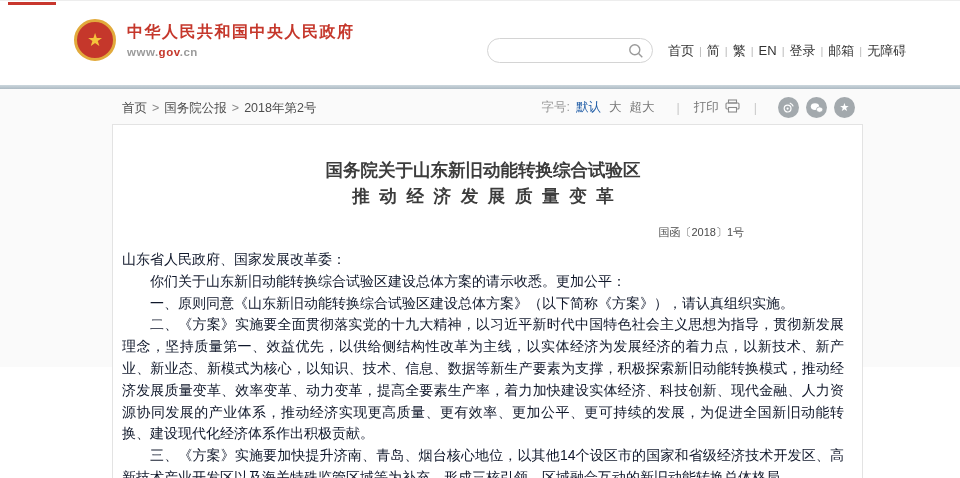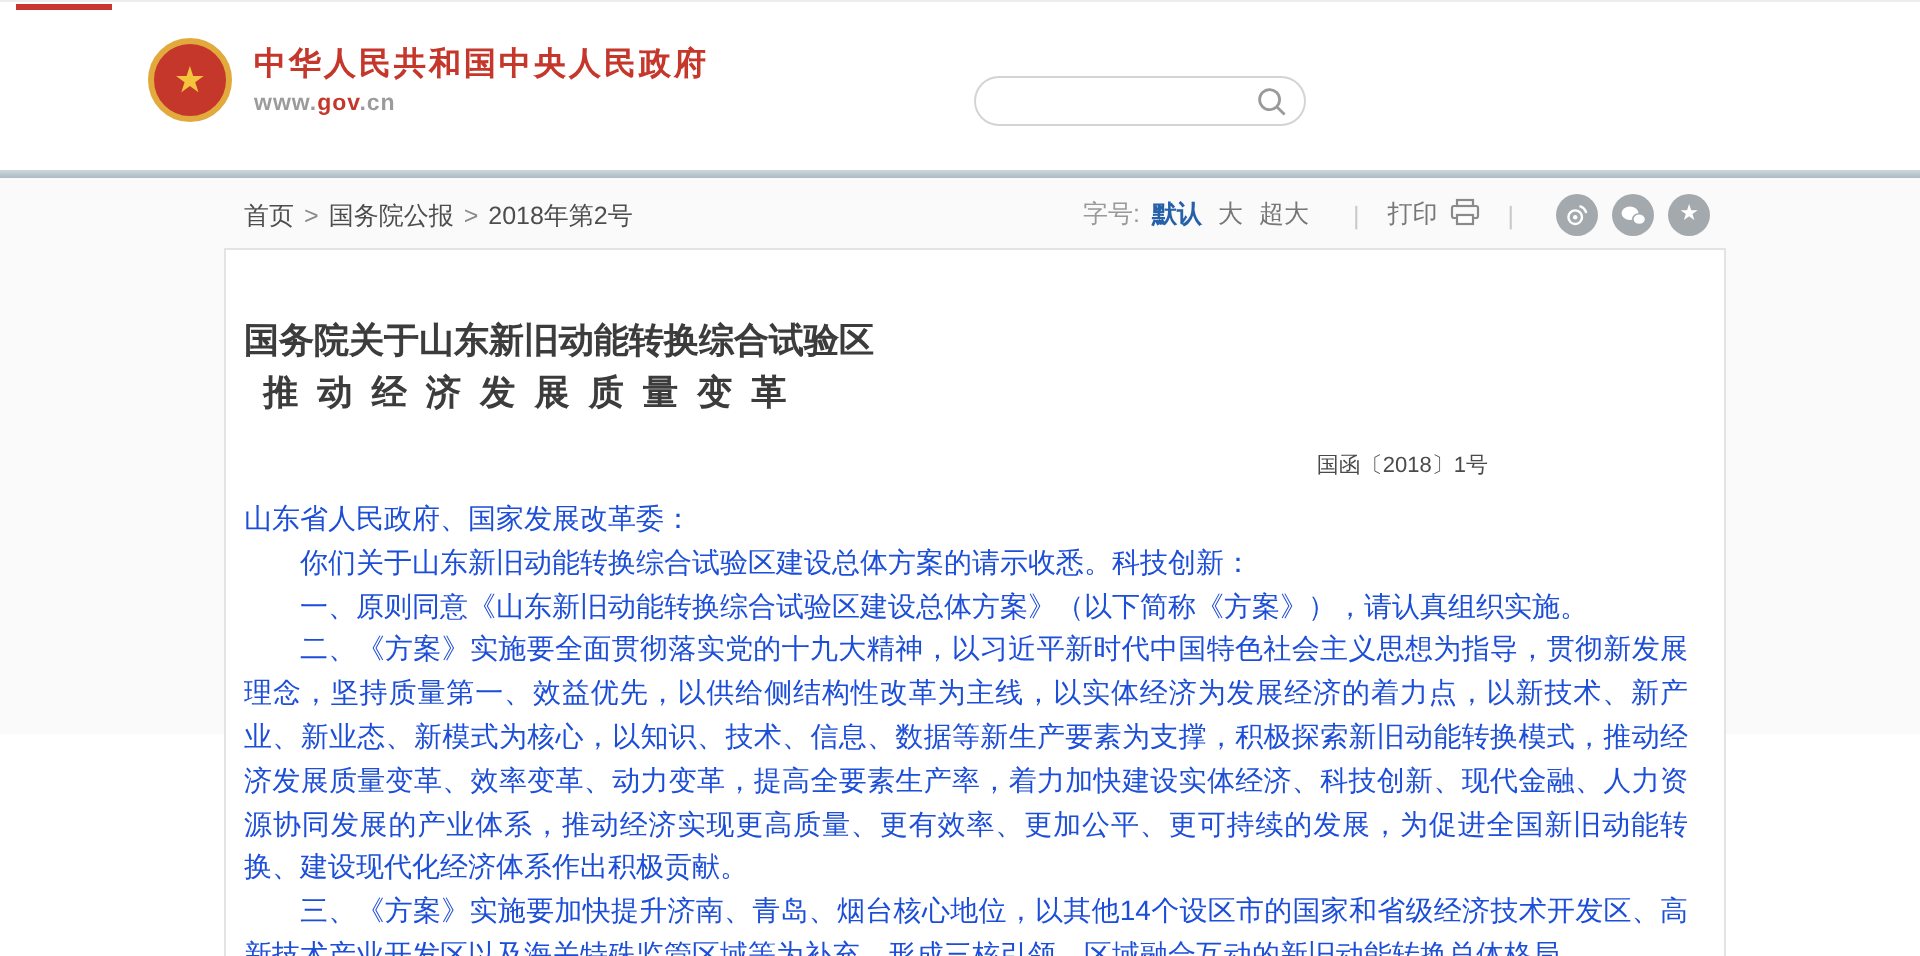--- a/index.html
+++ b/index.html
@@ -52,43 +52,43 @@
   .content { position: absolute; top: 88px; left: 0; width: 960px; height: 278px; background: #fafafa; }
 
   .content-topbar { position: absolute; top: 8px; left: 122px; width: 733px; height: 22px; }
   .breadcrumb { position: absolute; left: 0; top: 3px; font-size: 12.5px; color: #4d4d4d; white-space: nowrap; }
   .breadcrumb a { color: #4d4d4d; text-decoration: none; cursor: pointer; }
   .breadcrumb .sep { color: #8a8a8a; margin: 0 5px; }
 
   .toolbar { position: absolute; right: 0; top: 0; display: flex; align-items: center; font-size: 12.5px; color: #888; }
   .toolbar a { text-decoration: none; cursor: pointer; }
   .tb-label { color: #999; margin-right: 6px; }
-  .tb-default { color: #2560a8; font-weight: bold; margin-right: 8px; }
+  .tb-default { color: #2560a8; font-weight: normal; margin-right: 8px; }
   .tb-opt { color: #777; margin-right: 8px; }
   .tb-div { color: #c9c9c9; margin: 0 14px; }
   .tb-print { color: #777; display: flex; align-items: flex-start; }
   .tb-print svg { margin-left: 6px; }
   .share-icons { display: flex; align-items: center; }
   .share-circle {
     width: 21px; height: 21px; border-radius: 50%; background: #a3a9ad;
     display: flex; align-items: center; justify-content: center;
     margin-left: 7px; cursor: pointer; color: #fff; font-size: 11px; line-height: 1;
   }
 
   .doc-card {
     position: absolute; top: 35px; left: 112px; width: 751px; height: 356px;
     background: #fff; border: 1px solid #e3e3e3; border-bottom: none;
     padding: 32px 18px 0 9px;
   }
-  .doc-title { color: #3c3c3c; font-size: 17.5px; font-weight: bold; line-height: 26px; }
+  .doc-title { text-align: center; color: #3c3c3c; font-size: 17.5px; font-weight: bold; line-height: 26px; }
   .doc-title .t1, .doc-title .t2 { display: block; }
   .doc-title .t2 { letter-spacing: 0.55em; text-indent: 0.55em; }
   .doc-number { text-align: right; padding-right: 100px; color: #4a4a4a; font-size: 11px; margin-top: 16px; }
   .para {
-    color: #1d4ed8; font-size: 14px; line-height: 21.8px;
+    color: #0f172a; font-size: 14px; line-height: 21.8px;
     text-align: justify; text-indent: 2em;
   }
   .para.first { margin-top: 9px; text-indent: 0; }
 </style>
 </head>
 <body>
 
 <div class="page">
 
   <div class="loading-bar"></div>
@@ -105,20 +105,23 @@
     <div class="search-box">
       <input class="search-input" type="text" value="" style="">
       <span class="search-icon">
         <svg width="16" height="16" viewBox="0 0 16 16">
             <circle cx="6.8" cy="6.8" r="5" fill="none" stroke="#9a9a9a" stroke-width="1.4"></circle>
             <line x1="10.6" y1="10.6" x2="14.3" y2="14.3" stroke="#9a9a9a" stroke-width="1.4"></line>
           </svg>
       </span>
     </div>
 
+    <nav class="top-nav">
+      <a>首页</a><span class="nav-sep">|</span><a>简</a><span class="nav-sep">|</span><a>繁</a><span class="nav-sep">|</span><a>EN</a><span class="nav-sep">|</span><a>登录</a><span class="nav-sep">|</span><a>邮箱</a><span class="nav-sep">|</span><a>无障碍</a>
+    </nav>
   </header>
 
   <div class="header-divider"></div>
 
   <main class="content">
 
     <div class="content-topbar">
       <div class="breadcrumb">
         <a>首页</a><span class="sep">&gt;</span><a>国务院公报</a><span class="sep">&gt;</span><span>2018年第2号</span>
       </div>
@@ -157,21 +160,21 @@
       </div>
     </div>
 
     <article class="doc-card">
       <h1 class="doc-title">
         <span class="t1">国务院关于山东新旧动能转换综合试验区</span>
         <span class="t2">推动经济发展质量变革</span>
       </h1>
       <div class="doc-number">国函〔2018〕1号</div>
       <p class="para first">山东省人民政府、国家发展改革委：</p>
-      <p class="para">你们关于山东新旧动能转换综合试验区建设总体方案的请示收悉。科技创新：</p>
+      <p class="para">你们关于山东新旧动能转换综合试验区建设总体方案的请示收悉。更加公平：</p>
       <p class="para">一、原则同意《山东新旧动能转换综合试验区建设总体方案》（以下简称《方案》），请认真组织实施。</p>
       <p class="para">二、《方案》实施要全面贯彻落实党的十九大精神，以习近平新时代中国特色社会主义思想为指导，贯彻新发展理念，坚持质量第一、效益优先，以供给侧结构性改革为主线，以实体经济为发展经济的着力点，以新技术、新产业、新业态、新模式为核心，以知识、技术、信息、数据等新生产要素为支撑，积极探索新旧动能转换模式，推动经济发展质量变革、效率变革、动力变革，提高全要素生产率，着力加快建设实体经济、科技创新、现代金融、人力资源协同发展的产业体系，推动经济实现更高质量、更有效率、更加公平、更可持续的发展，为促进全国新旧动能转换、建设现代化经济体系作出积极贡献。</p>
       <p class="para">三、《方案》实施要加快提升济南、青岛、烟台核心地位，以其他14个设区市的国家和省级经济技术开发区、高新技术产业开发区以及海关特殊监管区域等为补充，形成三核引领、区域融合互动的新旧动能转换总体格局。</p>
 
     </article>
 
   </main>
 </div>
 
 </body></html>

